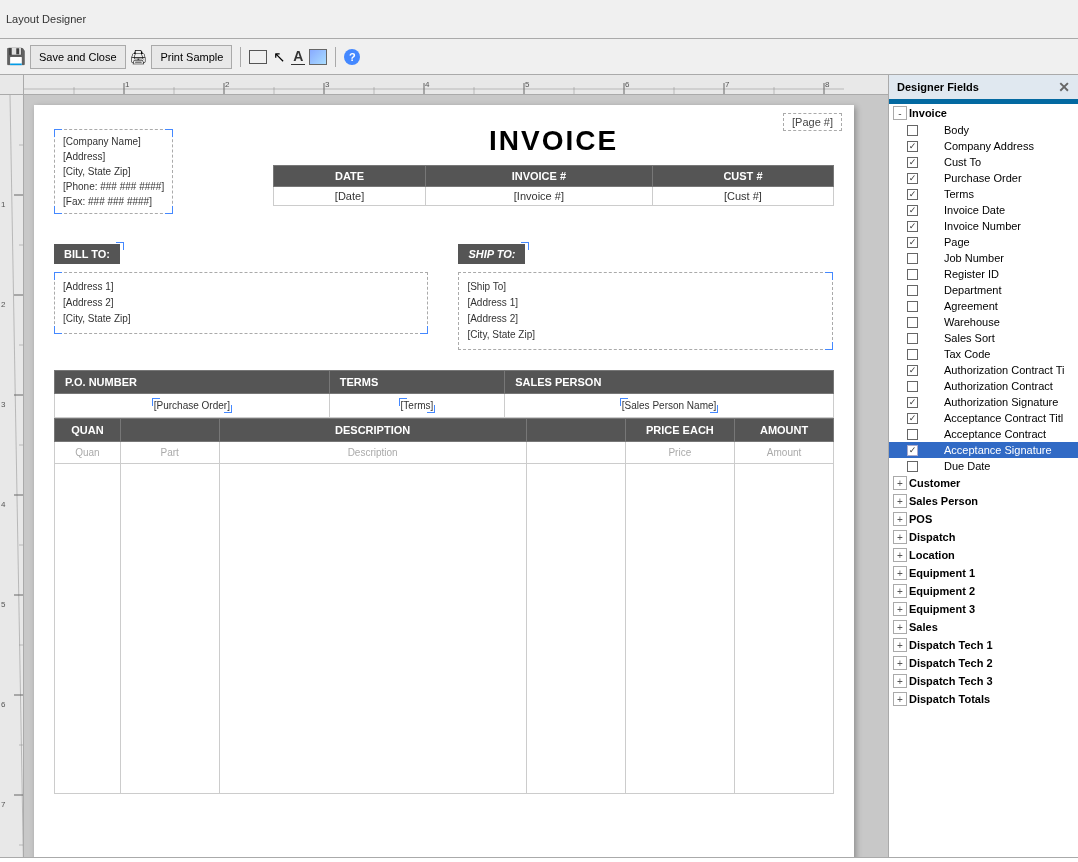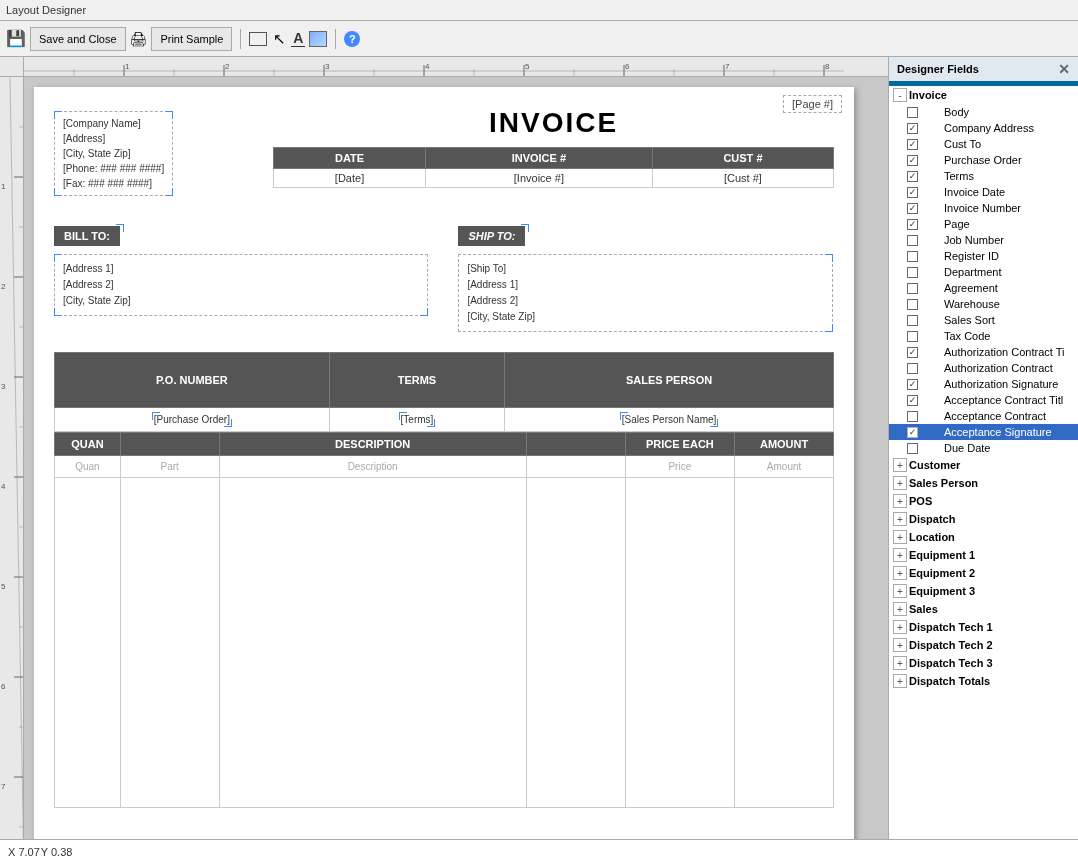--- a/index.html
+++ b/index.html
@@ -2,21 +2,21 @@
 <html><head>
   <meta charset="utf-8">
   <style>
     * { box-sizing: border-box; margin: 0; padding: 0; }
     body { font-family: Arial, sans-serif; font-size: 12px; background: #d4d0c8; overflow: hidden; height: 862px; width: 1078px; }
 
     
     .title-bar {
       background: #f0f0f0;
       border-bottom: 1px solid #aaa;
-      padding: 10px 6px;
+      padding: 19px 6px;
       font-size: 11px;
       color: #333;
       display: flex;
       align-items: center;
       height: 20px;
     }
 
     
     .toolbar {
       background: #f0f0f0;
@@ -184,25 +184,25 @@
     }
 
     .po-table {
       width: 100%;
       border-collapse: collapse;
       margin-top: 20px;
     }
     .po-table th {
       background: #555;
       color: white;
-      padding: 21px 10px;
+      padding: 5px 10px;
       font-size: 11px;
       font-weight: bold;
       border: 1px solid #777;
-      text-align: center;
+      text-align: left;
     }
     .po-table td {
       padding: 4px 8px;
       font-size: 10px;
       color: #333;
       border: 1px solid #ccc;
       text-align: center;
       height: 24px;
     }
 

